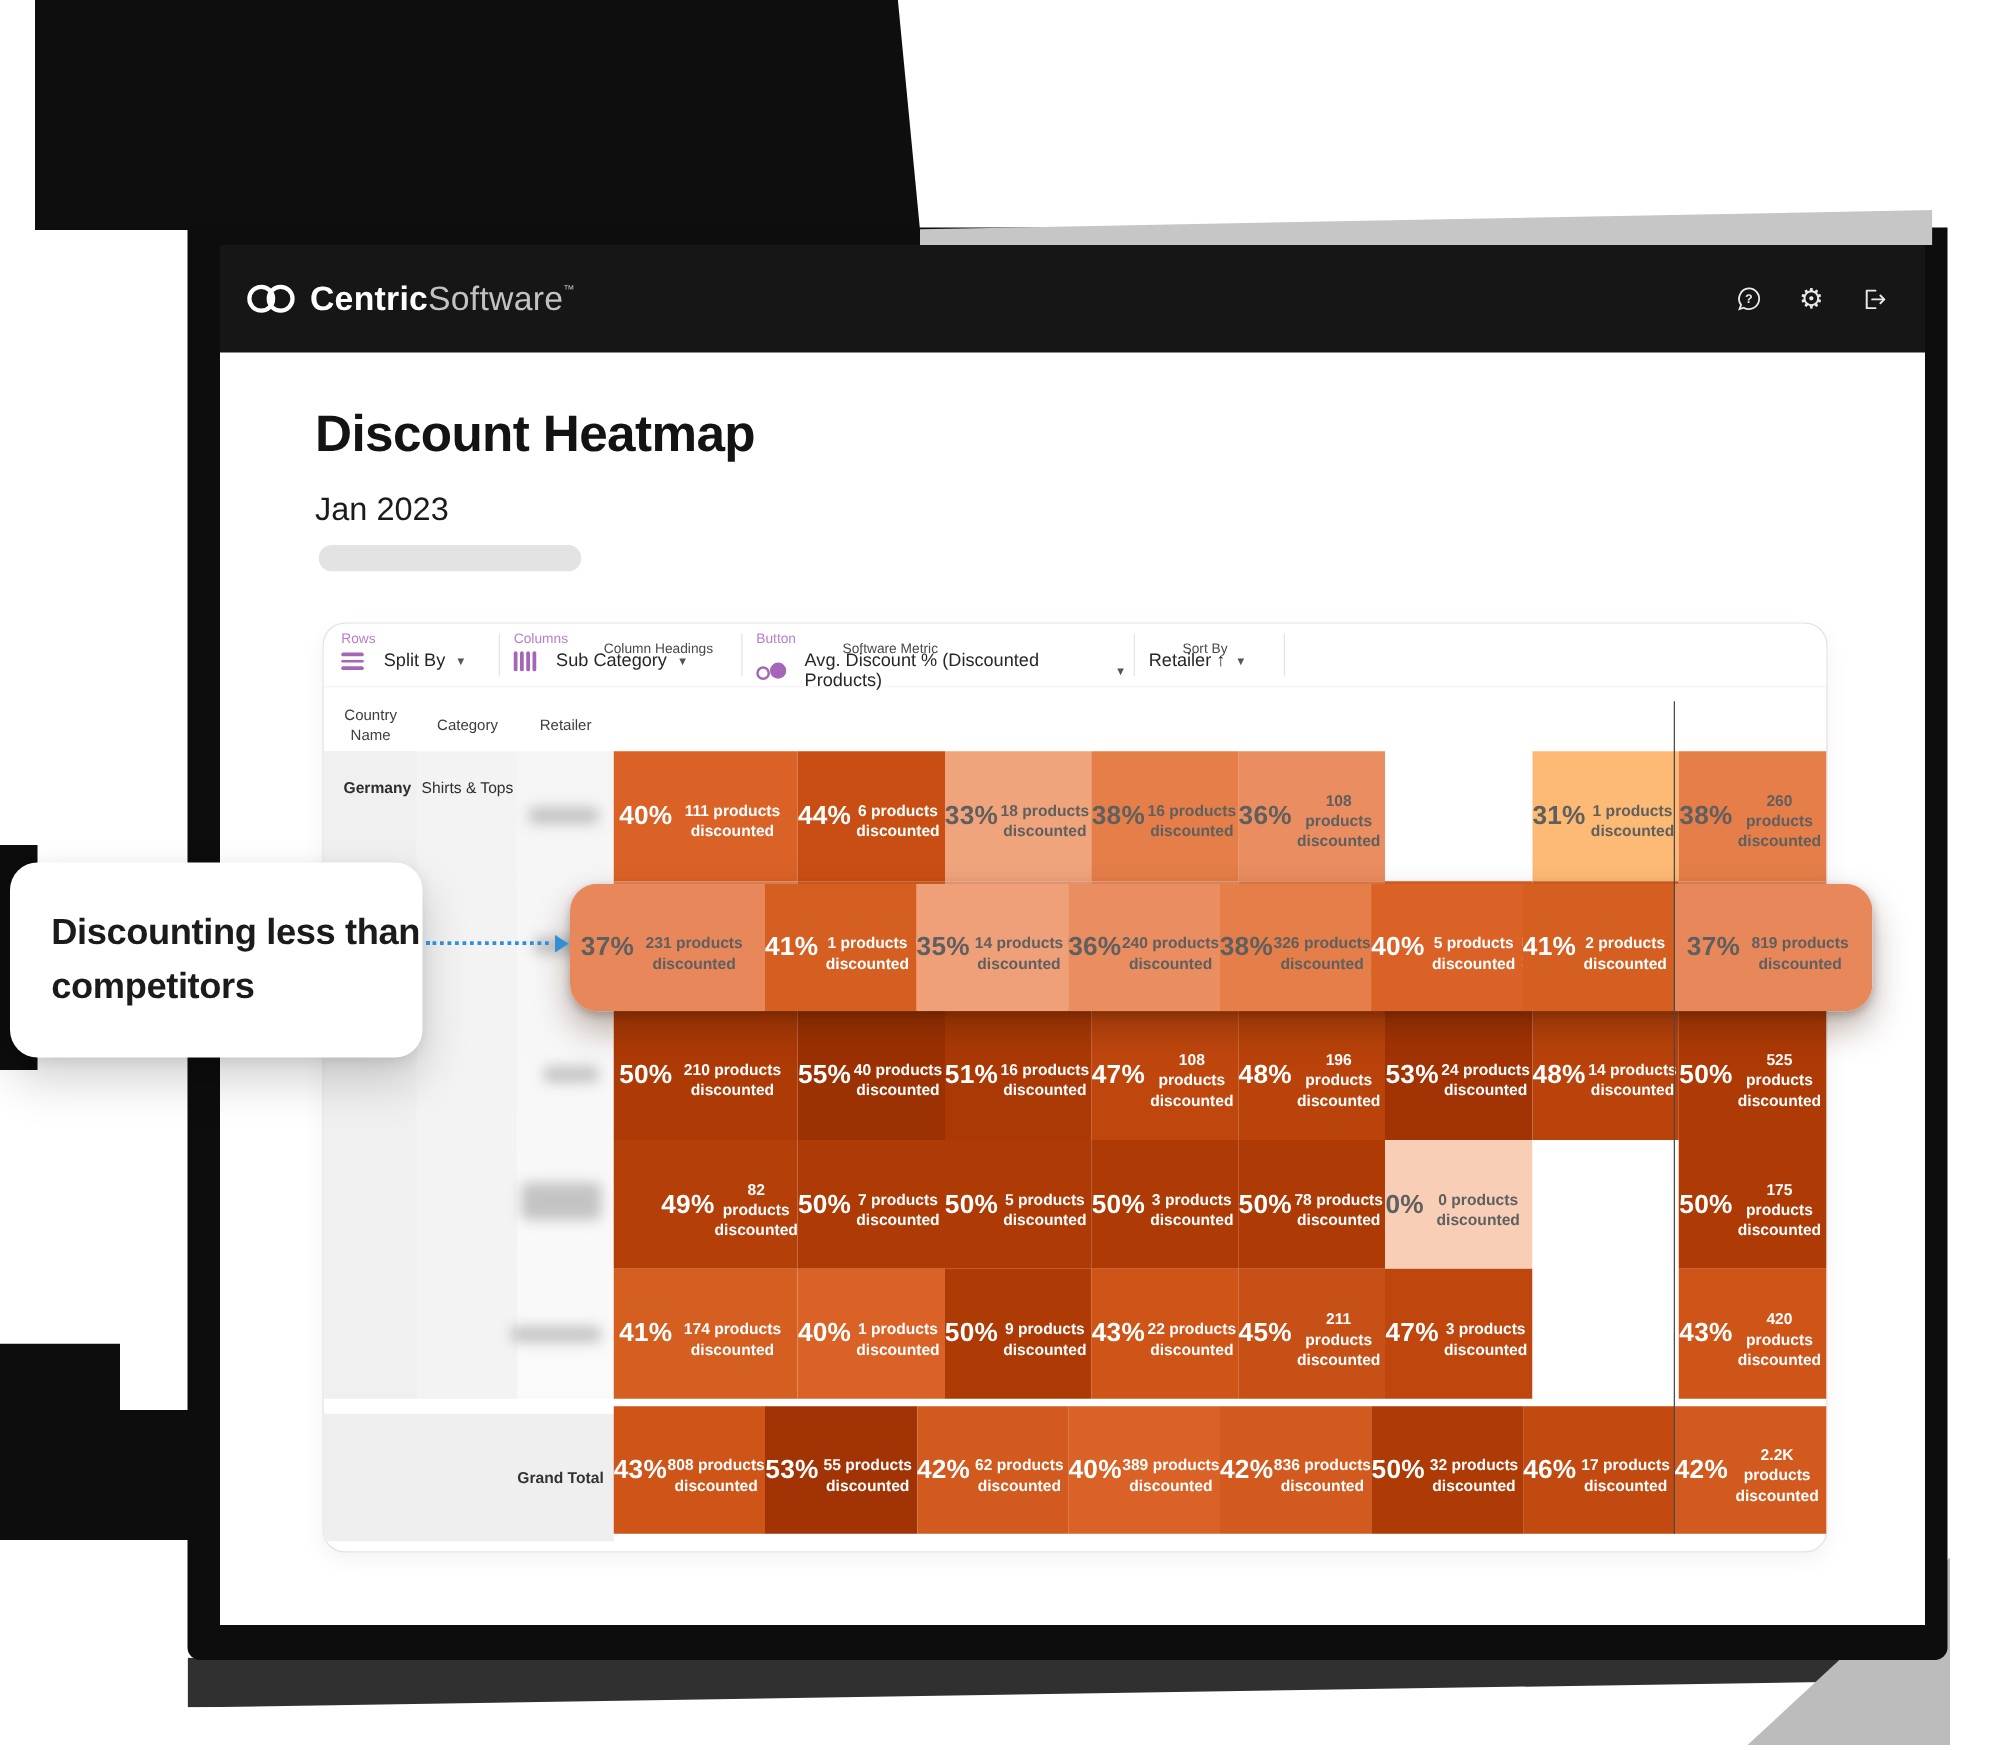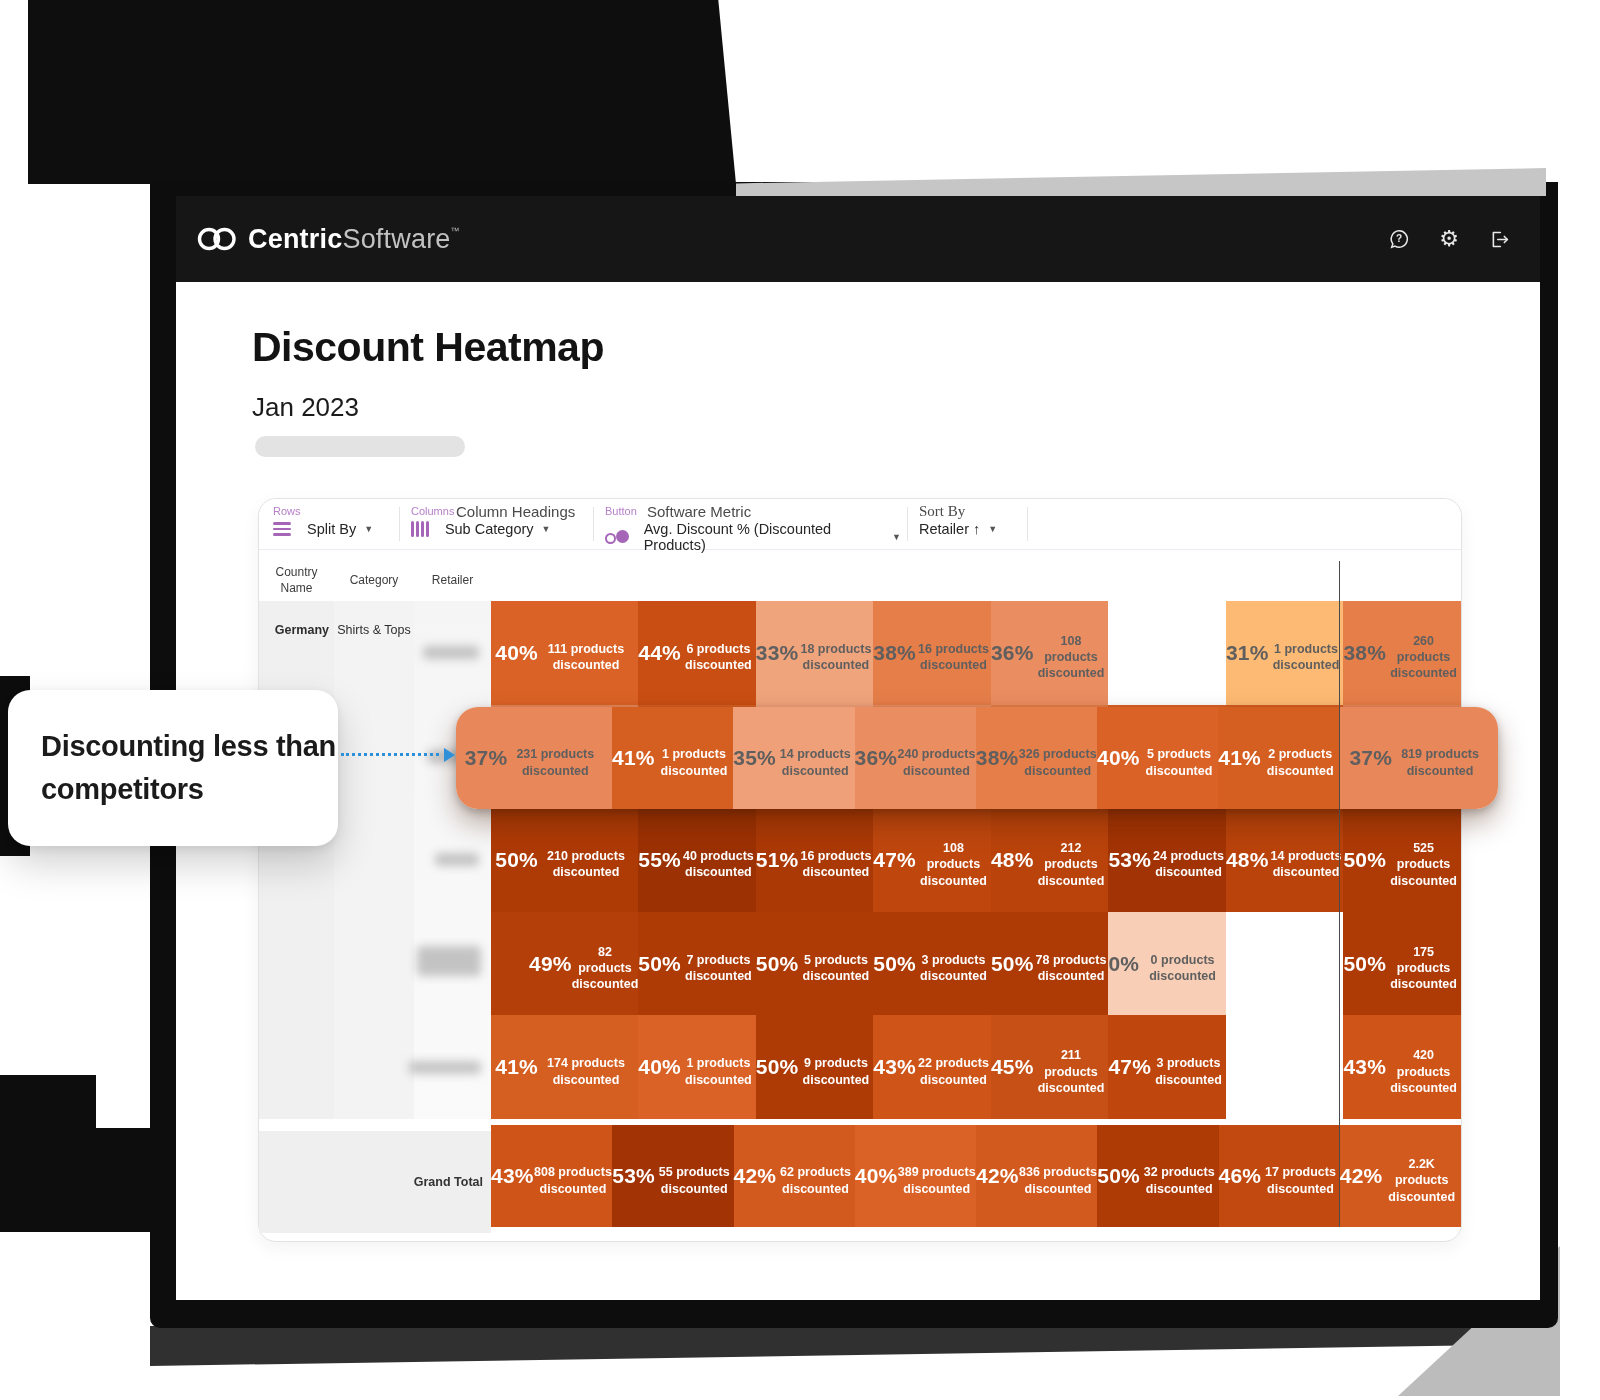--- a/index.html
+++ b/index.html
@@ -42,21 +42,21 @@
   .filter-pill{position:absolute;left:79px;top:240px;width:210px;height:21px;background:#e3e3e3;border-radius:11px;}
 
   
   .panel{position:absolute;left:82px;top:302px;width:1202px;height:742px;background:#fff;
     border:1px solid #e3e3e3;border-radius:18px;box-shadow:0 6px 18px rgba(0,0,0,.05);}
 
   
   .toolbar{position:absolute;left:0;top:0;width:100%;height:50px;border-bottom:1px solid #efe9f3;border-radius:18px 18px 0 0;background:#fff;}
   .tb-sec{position:absolute;top:0;height:50px;}
   .tb-tag{position:absolute;top:6px;left:0;font-size:11px;color:#b77fc8;}
-  .tb-lab{position:absolute;top:4px;font-size:15px;color:#4a4a4a;}
+  .tb-lab{position:absolute;top:14px;font-size:11px;color:#4a4a4a;margin-left:27px;}
   .tb-ctl{position:absolute;top:22px;left:0;display:flex;align-items:center;cursor:pointer;}
   .tb-val{font-size:14.5px;color:#262626;font-weight:500;}
   .caret{font-size:9px;color:#555;margin-left:8px;}
   .tb-div{position:absolute;top:8px;bottom:8px;width:1px;background:#e4e4e4;}
   .ic-hamburger{display:inline-flex;flex-direction:column;gap:3px;margin-right:16px;}
   .ic-hamburger i{display:block;width:18px;height:2.6px;background:#a566b8;border-radius:2px;}
   .ic-cols{display:inline-flex;gap:2.5px;margin-right:16px;}
   .ic-cols i{display:block;width:2.6px;height:16px;background:#a566b8;border-radius:2px;}
   .ic-metric{position:relative;width:26px;height:16px;margin-right:14px;}
   .ic-metric .dot-o{position:absolute;left:0;top:4px;width:7px;height:7px;border:2px solid #a566b8;border-radius:50%;}
@@ -198,21 +198,21 @@
               <span class="dot-o"></span>
               <span class="dot-f"></span>
             </span>
           <span class="tb-val">Avg. Discount % (Discounted Products)</span>
             <span class="caret">▼</span>
         </div>
       </div>
       <div class="tb-div" style="left:648px;"></div>
 
       <div class="tb-sec" style="left:660px;width:100px;">
-        <div class="tb-lab" style="left:0;font-family:Liberation Serif, serif;">Sort By</div>
+        <div class="tb-lab" style="left:0;">Sort By</div>
         <div class="tb-ctl">
           <span class="tb-val">Retailer ↑</span>
             <span class="caret">▼</span>
         </div>
       </div>
       <div class="tb-div" style="left:768px;"></div>
     </div>
 
     <div class="corner-headers" id="corner-headers">
         <div class="corner-h">Country Name</div>
@@ -304,21 +304,21 @@
         <div class="hcell t-light" style="background: rgb(171, 57, 6);">
           <div class="pct">51%</div>
           <div class="sub">16 products discounted</div>
         </div>
         <div class="hcell t-light" style="background: rgb(191, 71, 14);">
           <div class="pct">47%</div>
           <div class="sub">108 products discounted</div>
         </div>
         <div class="hcell t-light" style="background: rgb(186, 67, 11);">
           <div class="pct">48%</div>
-          <div class="sub">212 products discounted</div>
+          <div class="sub">196 products discounted</div>
         </div>
         <div class="hcell t-light" style="background: rgb(162, 51, 4);">
           <div class="pct">53%</div>
           <div class="sub">24 products discounted</div>
         </div>
         <div class="hcell t-light" style="background: rgb(186, 67, 11);">
           <div class="pct">48%</div>
           <div class="sub">14 products discounted</div>
         </div>
         <div class="hcell t-light" style="background: rgb(174, 58, 6);">

